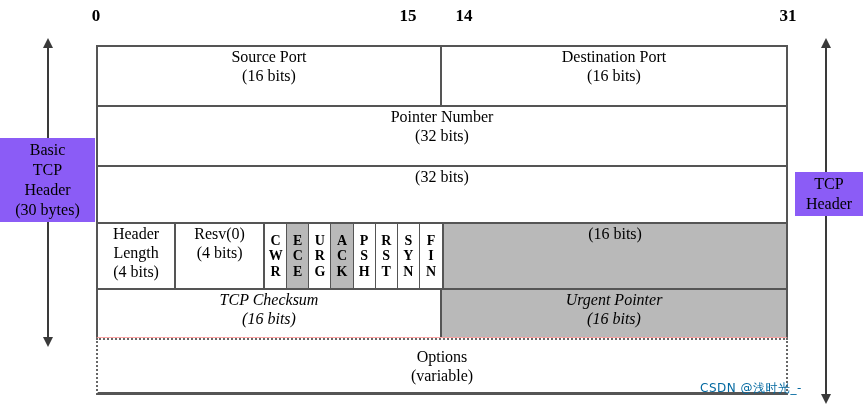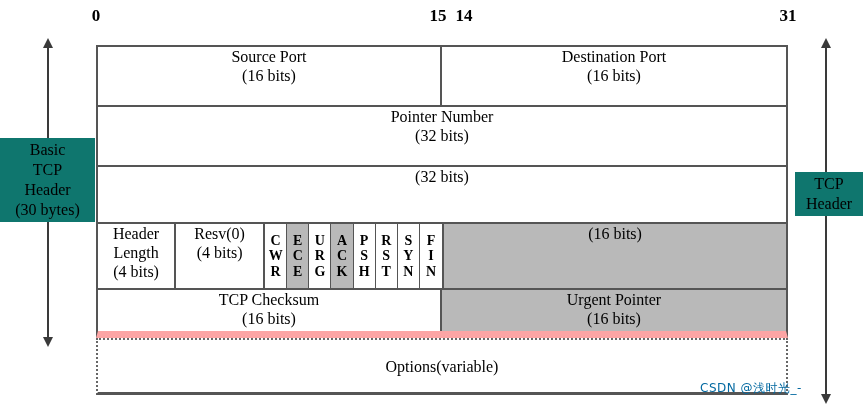--- a/index.html
+++ b/index.html
@@ -26,41 +26,42 @@
   }
   #bit-ruler .tick {
     position: absolute;
     top: 0;
     font-size: 17px;
     line-height: 20px;
     font-weight: 600;
     white-space: nowrap;
   }
   .tick-0   { left: 0px; transform: translateX(-50%); }
-  .tick-15  { left: 342px; transform: translateX(-50%); }
+  .tick-15  { left: 312px; transform: translateX(-50%); }
   .tick-16  { left: 368px; transform: translateX(-50%); }
   .tick-31  { left: 692px; transform: translateX(-50%); }
 
   
   #header-table {
     position: absolute;
     left: 96px;
     top: 45px;
     width: 692px;
   }
   .row {
     display: flex;
     position: relative;
     border-left: 2px solid #555;
     border-right: 2px solid #555;
     border-top: 2px solid #555;
     box-sizing: border-box;
   }
   .row.last-fixed {
-    border-bottom: 7px solid #fca5a5;
+    border-bottom: 1px solid #fca5a5;
+    font-style: italic;
   }
   .cell {
     box-sizing: border-box;
     display: flex;
     flex-direction: column;
     align-items: center;
     justify-content: flex-start;
     text-align: center;
     font-size: 16px;
     line-height: 19px;
@@ -114,21 +115,21 @@
   #options-row {
     position: absolute;
     left: 96px;
     top: 338px;
     width: 692px;
     height: 57px;
     box-sizing: border-box;
     border: 2px dotted #666;
     border-bottom: 3px solid #555;
     display: flex;
-    flex-direction: row;
+    flex-direction: column;
     align-items: center;
     justify-content: center;
     text-align: center;
     font-size: 16px;
     line-height: 19px;
     background: #ffffff;
   }
 
   
   .bracket {
@@ -149,21 +150,21 @@
   .arrow-down { bottom: -9px; border-top: 10px solid #3a3a3a; }
 
   #left-bracket  { left: 47px; top: 47px;  height: 291px; }
   #right-bracket { left: 825px; top: 47px; height: 348px; }
 
   .side-label {
     position: absolute;
     text-align: center;
     font-size: 16px;
     line-height: 20px;
-    background: #0f766e;
+    background: #8b5cf6;
     padding: 2px 0;
   }
   #left-label {
     left: 0px;
     top: 138px;
     width: 95px;
   }
   #right-label {
     left: 795px;
     top: 172px;

